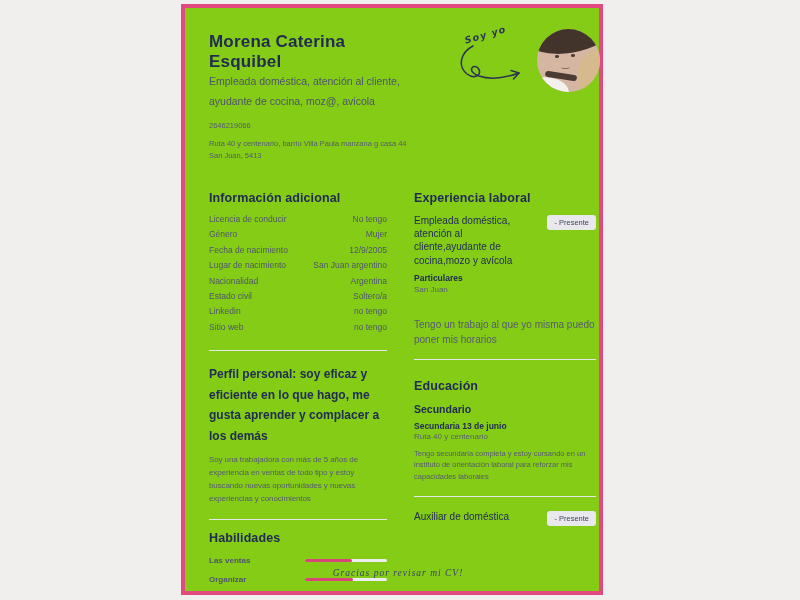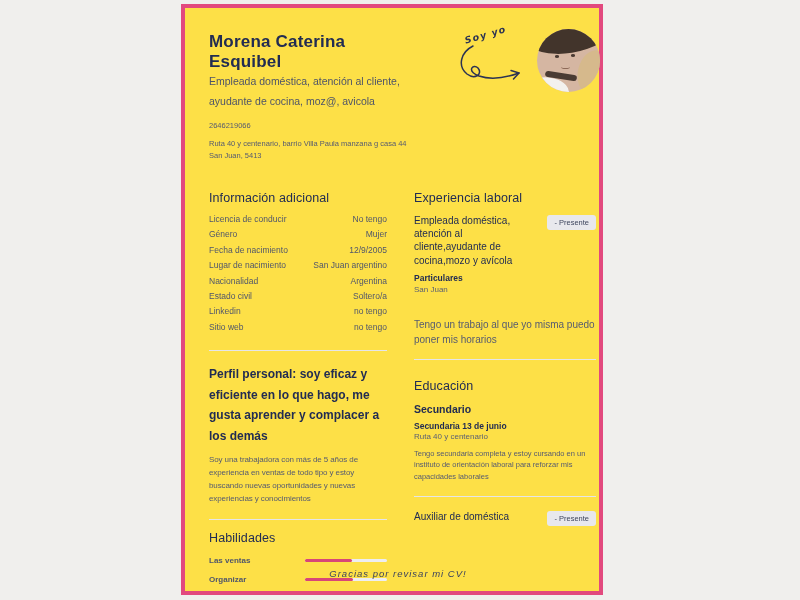--- a/index.html
+++ b/index.html
@@ -4,21 +4,21 @@
 <style>
   * { margin:0; padding:0; box-sizing:border-box; }
   body { width:800px; height:600px; overflow:hidden; }
   .canvas {
     position:relative; width:800px; height:600px;
     background:#f0efed;
     font-family:"Liberation Sans","DejaVu Sans",sans-serif;
   }
   .page {
     position:absolute; left:181px; top:4px; width:422px; height:591px;
-    background:#fde047; border:4px solid #e2497e;
+    background:#84cc16; border:4px solid #e2497e;
   }
 
   
   .name {
     position:absolute; left:24px; top:24px; width:185px;
     font-size:17px; font-weight:700; color:#222c52;
     line-height:1.18; letter-spacing:.2px;
   }
   .subtitle {
     position:absolute; left:24px; top:63px; width:200px;
@@ -52,21 +52,21 @@
     position:absolute; left:279px; top:21px;
     font-family:"DejaVu Sans",sans-serif; font-style:italic; font-weight:600;
     font-size:9.5px; letter-spacing:1.2px; color:#2c3352;
     transform:rotate(-16deg);
   }
   .arrow-svg { position:absolute; left:272px; top:36px; }
 
   
   .col-left  { position:absolute; left:24px;  top:183px; width:178px; }
   .col-right { position:absolute; left:229px; top:183px; width:182px; }
-  .sec-title { font-size:12.5px; font-weight:400; color:#222c52; letter-spacing:.1px; }
+  .sec-title { font-size:12.5px; font-weight:700; color:#222c52; letter-spacing:.1px; }
 
   .info-table { margin-top:9px; }
   .info-row { display:flex; justify-content:space-between; align-items:baseline;
               height:15.4px; font-size:8.5px; color:#50566b; }
   .info-row .val { text-align:right; }
 
   .divider { border-top:1px solid #e5e5ea; width:100%; }
   .col-left .divider.d1 { margin-top:13px; margin-bottom:13px; }
   .col-left .divider.d2 { margin-top:14px; margin-bottom:11px; }
 
@@ -93,21 +93,21 @@
   .col-right .divider.r1 { margin-top:11px; margin-bottom:19px; }
   .col-right .divider.r2 { margin-top:13px; margin-bottom:13px; }
   .degree { margin-top:10px; font-size:10.5px; font-weight:700; color:#222c52; }
   .school { margin-top:6px; font-size:8.5px; font-weight:700; color:#222c52; }
   .school-loc { margin-top:1px; font-size:8px; color:#5a5f73; }
   .edu-desc { margin-top:7px; font-size:7.5px; color:#565b70; line-height:1.55; }
 
   
   .footer {
     position:absolute; left:0; right:0; top:560px; text-align:center;
-    font-family:Liberation Sans, sans-serif; font-style:italic;
+    font-family:Liberation Serif, serif; font-style:italic;
     font-size:9.5px; letter-spacing:1px; color:#3a425e;padding-left:12px;
   }
 </style>
 </head>
 <body>
 
 <div class="canvas">
   <div class="page">
 
     <h1 class="name">Morena Caterina Esquibel</h1>

